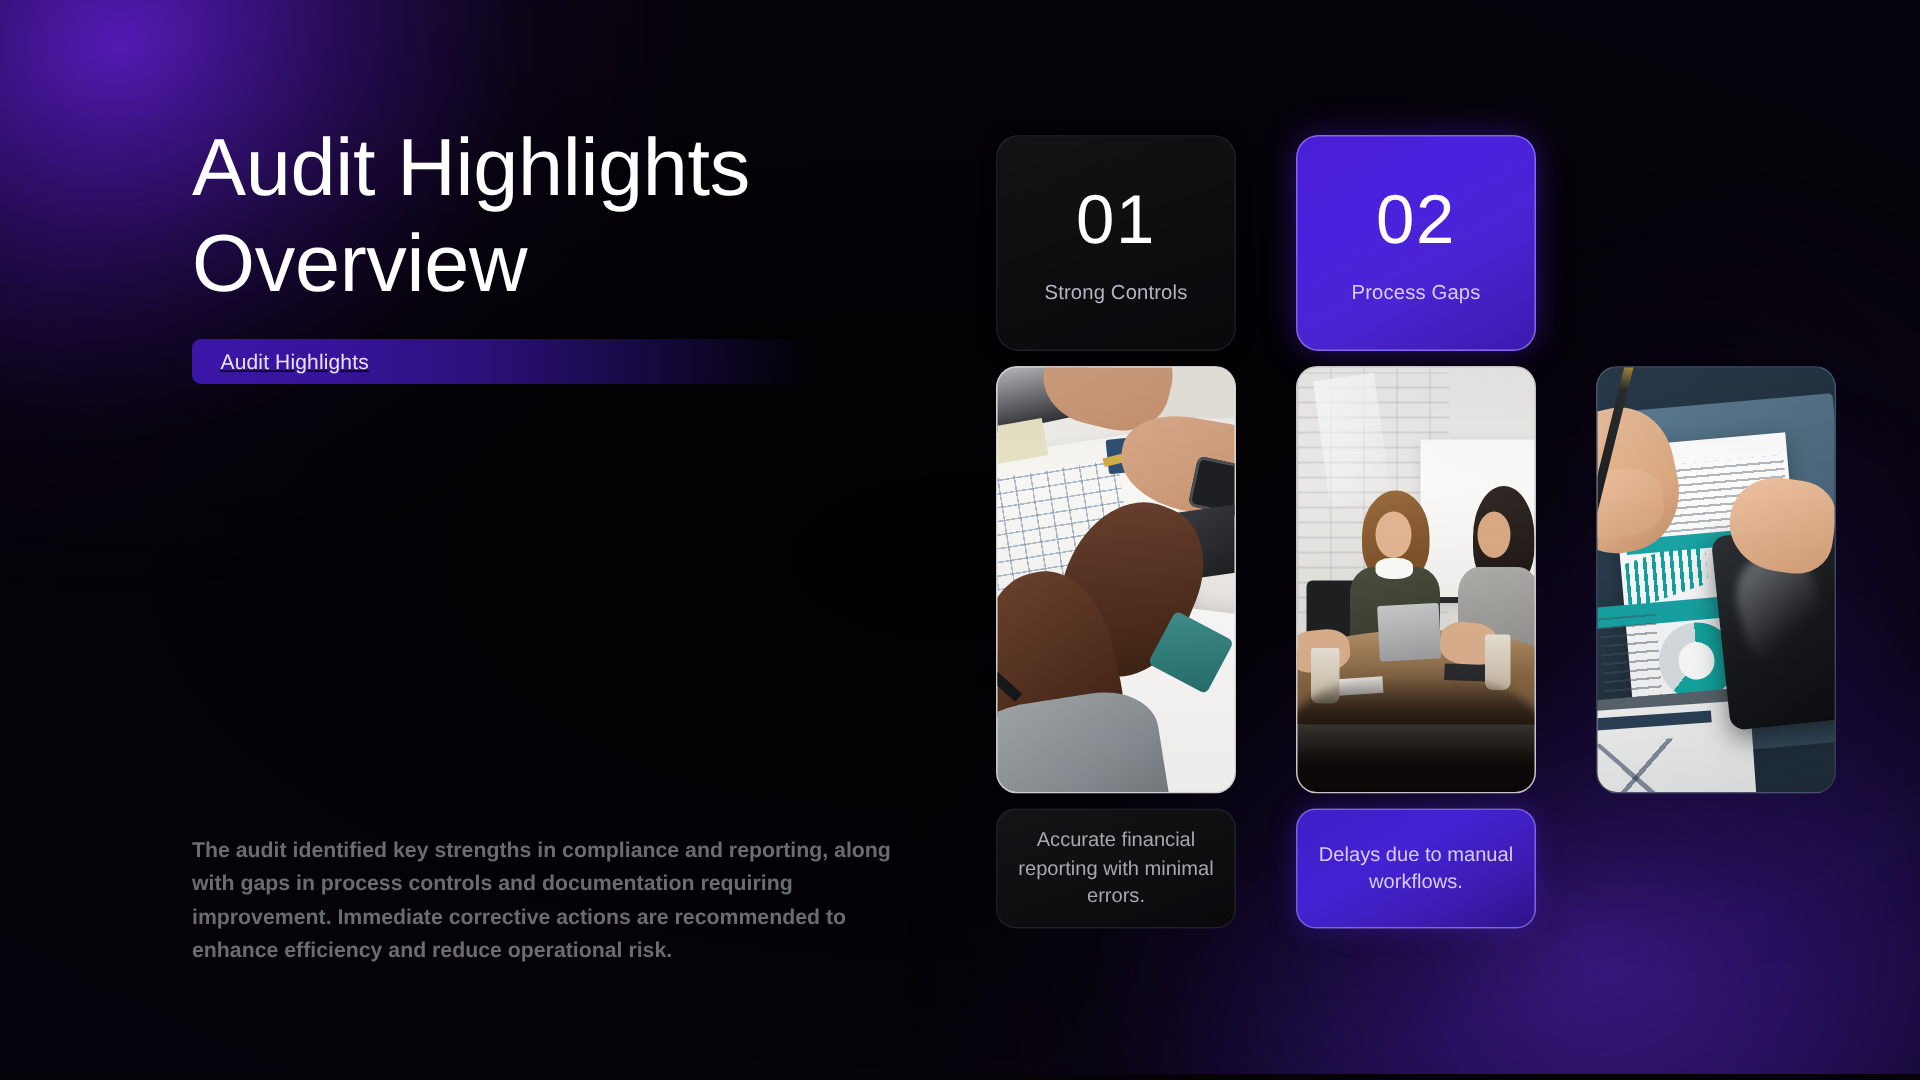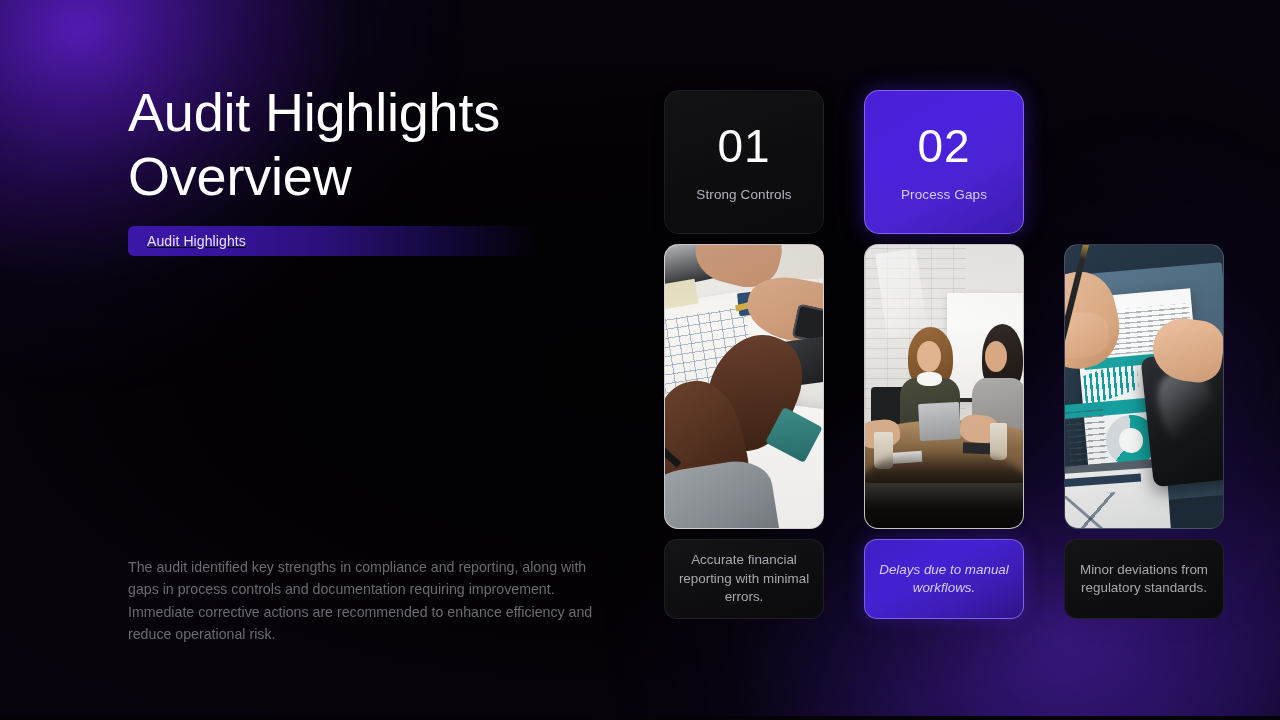--- a/index.html
+++ b/index.html
@@ -57,21 +57,21 @@
     display:flex; align-items:center;text-decoration:underline;
   }
   .badge-label {
     padding-left:19px;
     font-size:14px; font-weight:400; color:#e8e2f6;
     letter-spacing:0.1px;
   }
 
   .body-copy {
     position:absolute; top:556px; left:0; width:470px;
-    font-size:14.2px; line-height:1.58; font-weight:400;
+    font-size:14.2px; line-height:1.58; font-weight:700;
     color:#6b6b72;
   }
 
   
   .grid { position:absolute; left:640px; top:90px; width:512px; }
   .row { display:flex; gap:16px; }
   .col { width:160px;margin-left:24px; }
 
   
   .row-nums { height:144px; }
@@ -298,21 +298,21 @@
     padding:0 12px; text-align:center;
     background:linear-gradient(160deg, #141315 0%, #0e0d10 55%, #0a090c 100%);
     border:1px solid rgba(120,110,140,0.17);
   }
   .cap-card.accent {
     background:linear-gradient(150deg, #3f1ec6 0%, #4422d4 38%, #3d1cb4 70%, #2d1488 100%);
     border:1px solid rgba(175,155,255,0.55);
     box-shadow:0 0 18px rgba(70,30,200,0.4);
   }
   .cap-text { font-size:13.4px; line-height:1.38; color:#a9a6b0; }
-  .cap-card.accent .cap-text { color:#d6cdf5;font-style:italic; }
+  .cap-card.accent .cap-text { color:#d6cdf5; }
 </style>
 </head>
 <body>
 
 <div class="slide">
 
   <div class="glow glow-tl"></div>
   <div class="glow glow-br"></div>
   <div class="glow glow-rm"></div>
   <div class="vignette"></div>
@@ -440,21 +440,16 @@
           <span class="cap-text">Accurate financial reporting with minimal errors.</span>
         </div>
       </div>
 
       <div class="col">
         <div class="cap-card accent">
           <span class="cap-text">Delays due to manual workflows.</span>
         </div>
       </div>
 
-      <div class="col">
-        <div class="cap-card">
-          <span class="cap-text">Minor deviations from regulatory standards.</span>
-        </div>
-      </div>
     </div>
 
   </div>
 </div>
 
 </body></html>

